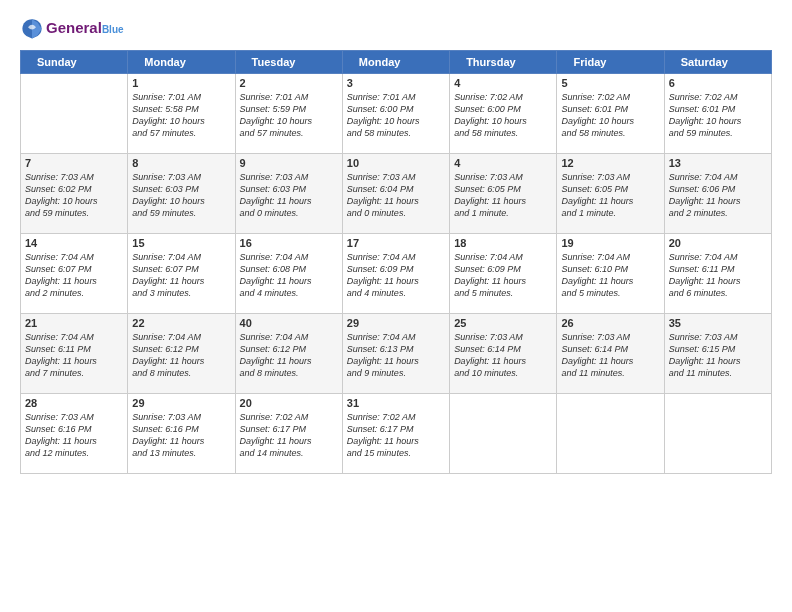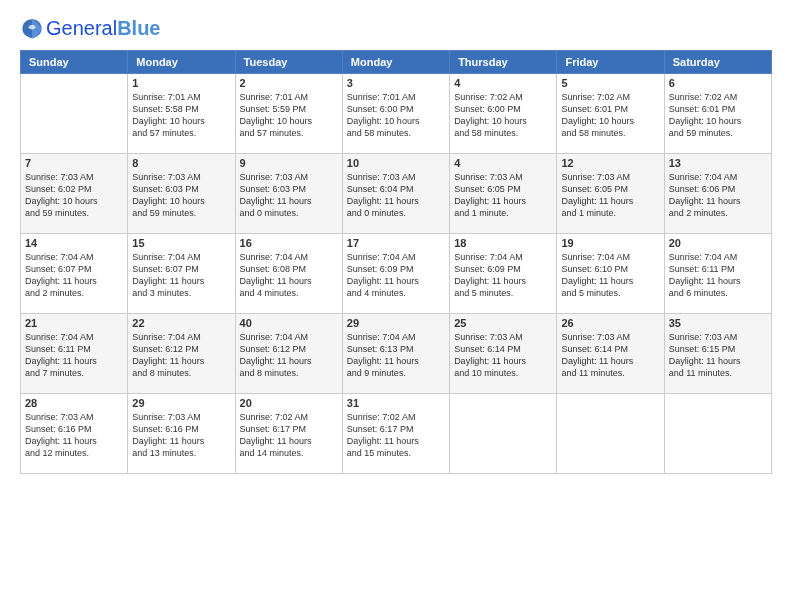--- a/index.html
+++ b/index.html
@@ -47,21 +47,21 @@
     table {
       width: 100%;
       border-collapse: collapse;
       table-layout: fixed;
     }
     thead tr th {
       background: #3a6fba;
       color: #fff;
       font-size: 11px;
       font-weight: bold;
-      padding: 5px 8px;
+      padding: 5px 16px;
       text-align: left;
       border: 1px solid #5580c0;
     }
     tbody tr td {
       border: 1px solid #ccc;
       vertical-align: top;
       padding: 3px 4px;
       font-size: 9.5px;
       color: #333;
       height: 80px;
@@ -75,35 +75,36 @@
     .day-number {
       font-weight: bold;
       font-size: 11px;
       margin-bottom: 2px;
       display: block;
     }
     .cell-info {
       font-size: 9px;
       line-height: 1.35;
       color: #333;
+      font-style: italic;
     }
   </style>
 </head>
 <body>
 
 <div class="page">
   <div class="header">
     <div class="logo">
       <svg class="logo-icon" viewBox="0 0 30 30" xmlns="http://www.w3.org/2000/svg">
         <path d="M15 4 C8 4 3 9 3 16 C3 20 5 23 8 25 L15 28 L22 25 C25 23 27 20 27 16 C27 9 22 4 15 4Z" fill="#3a6fba"></path>
         <path d="M15 4 L22 8 L27 16 L22 24 L15 28 L15 4Z" fill="#5a90d9"></path>
         <path d="M10 14 Q15 8 20 14 Q15 20 10 14Z" fill="#fff" opacity="0.7"></path>
       </svg>
       <div>
-        <span style="font-size:20px;font-weight:normal;color:#1d4ed8;">General</span><span style="font-size:20px;font-weight:bold;color:#4a90d9;">Blue</span>
+        <span style="font-size:15px;font-weight:bold;color:#701a75;">General</span><span style="font-size:10px;font-weight:bold;color:#4a90d9;">Blue</span>
       </div>
     </div>
     <div class="title-block">
       <div class="month-title"></div>
       <div class="location"></div>
     </div>
   </div>
 
   <table>
     <thead>

